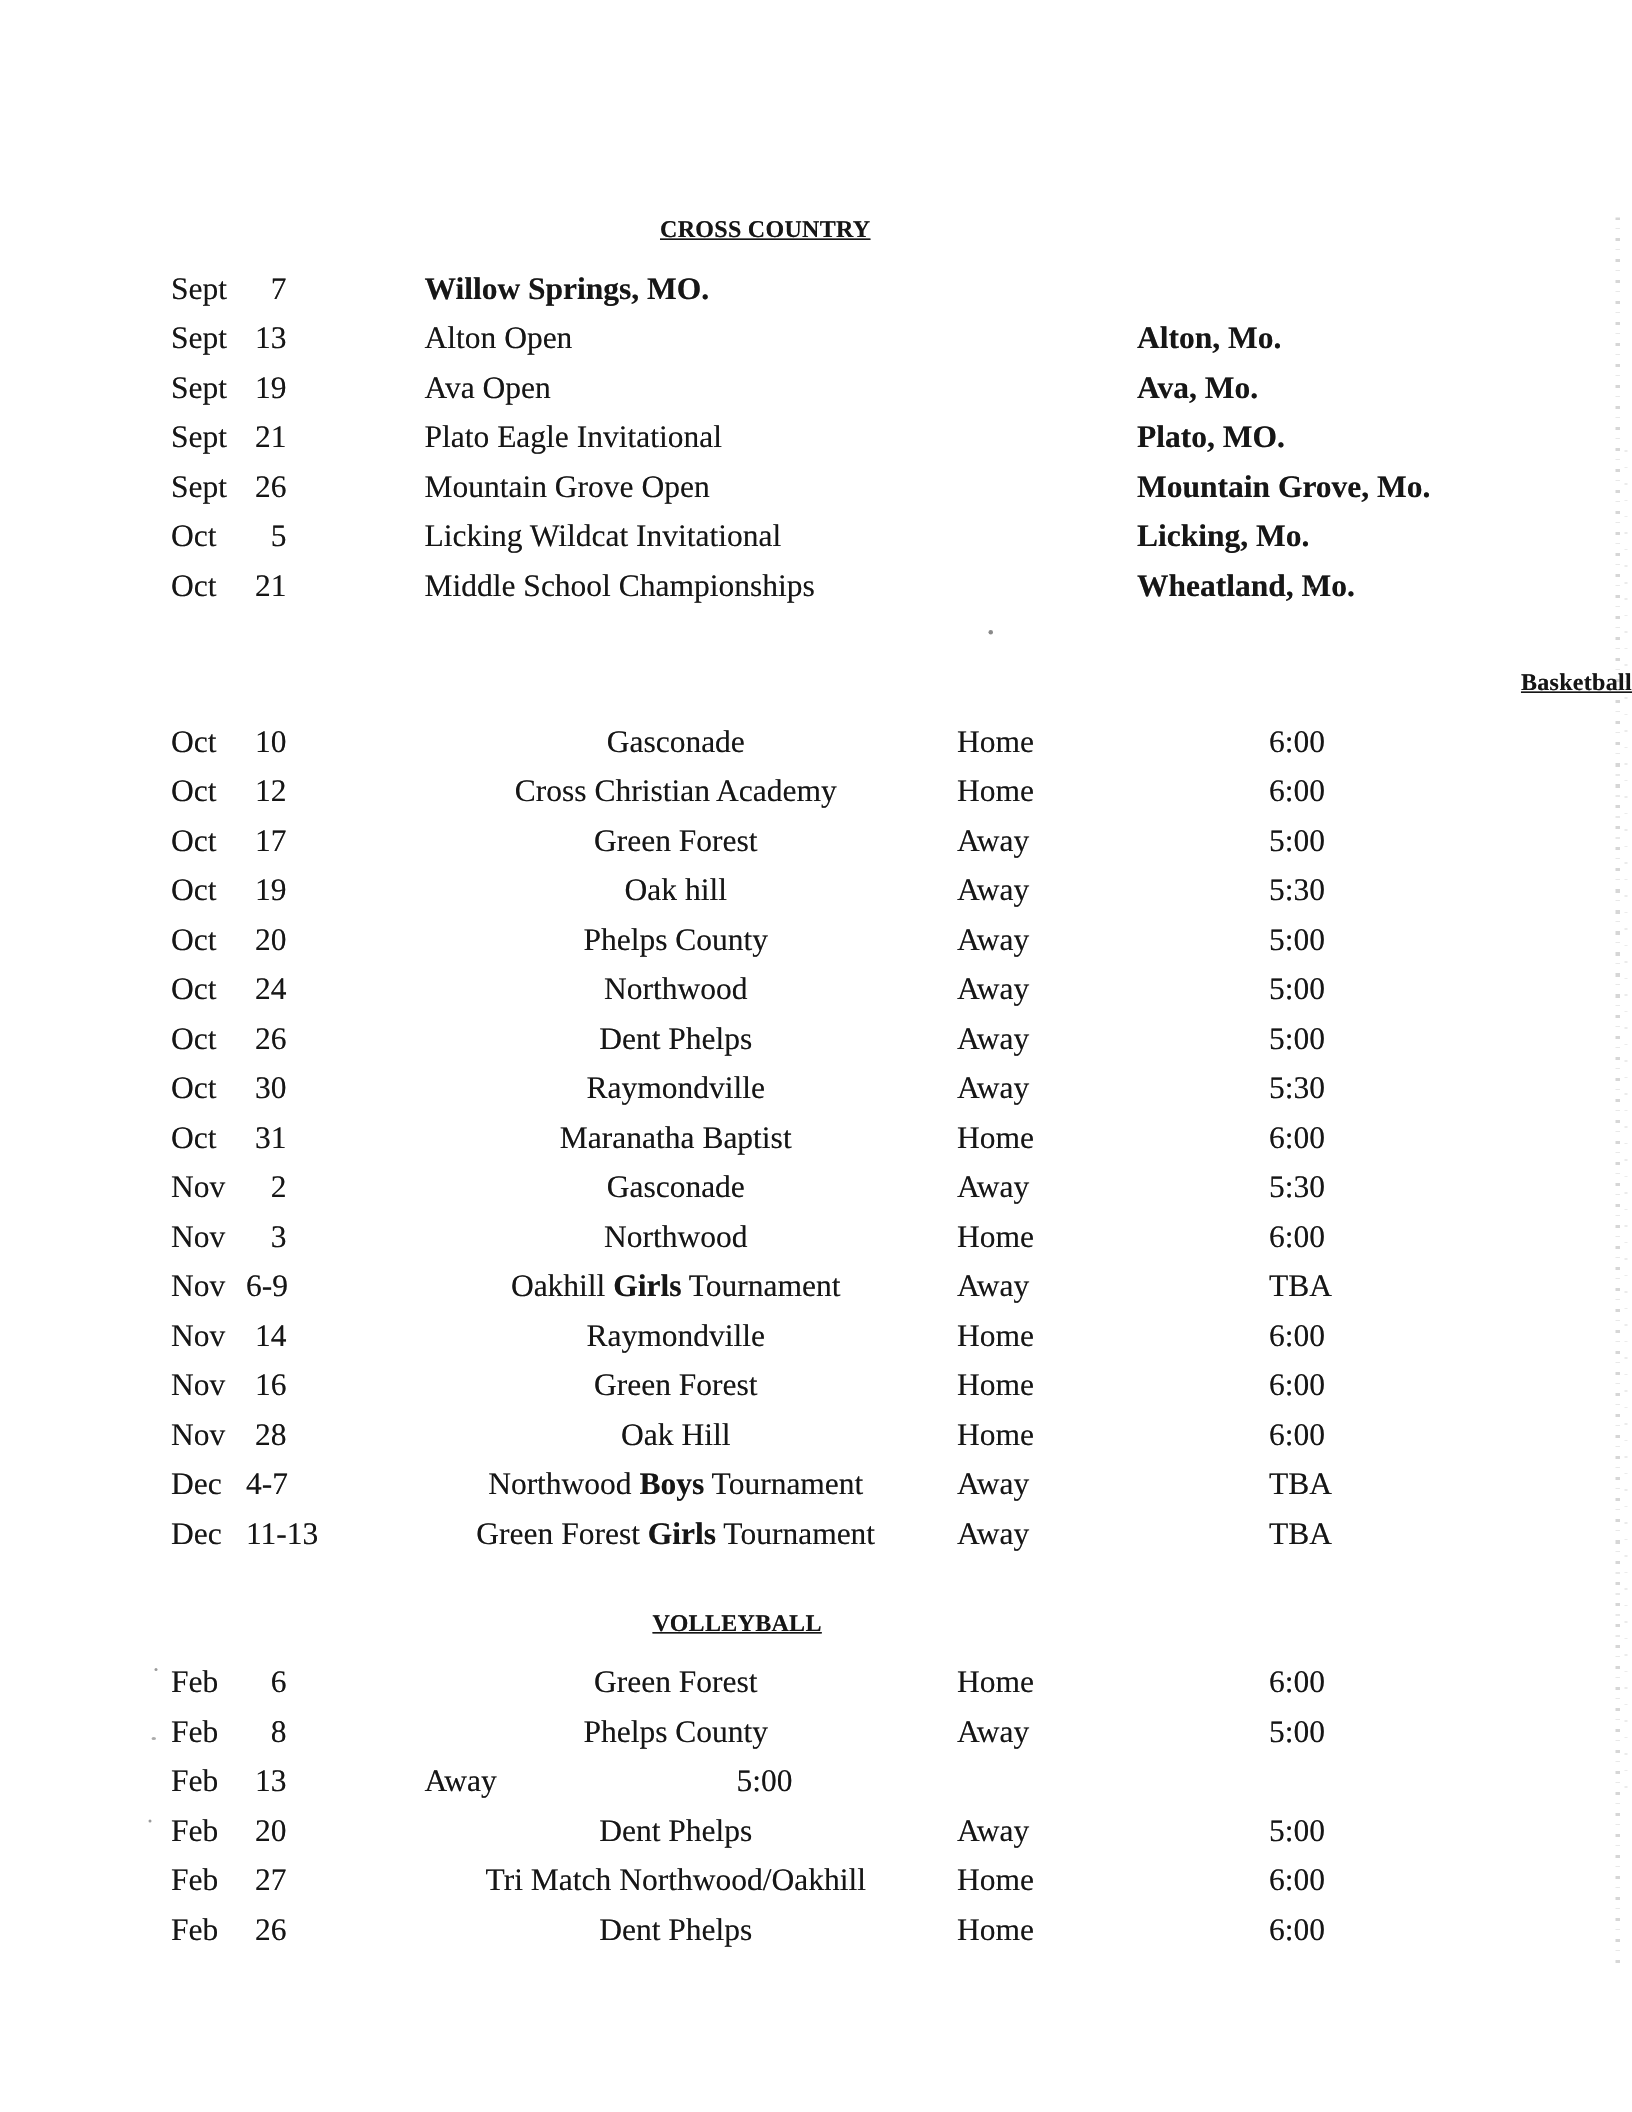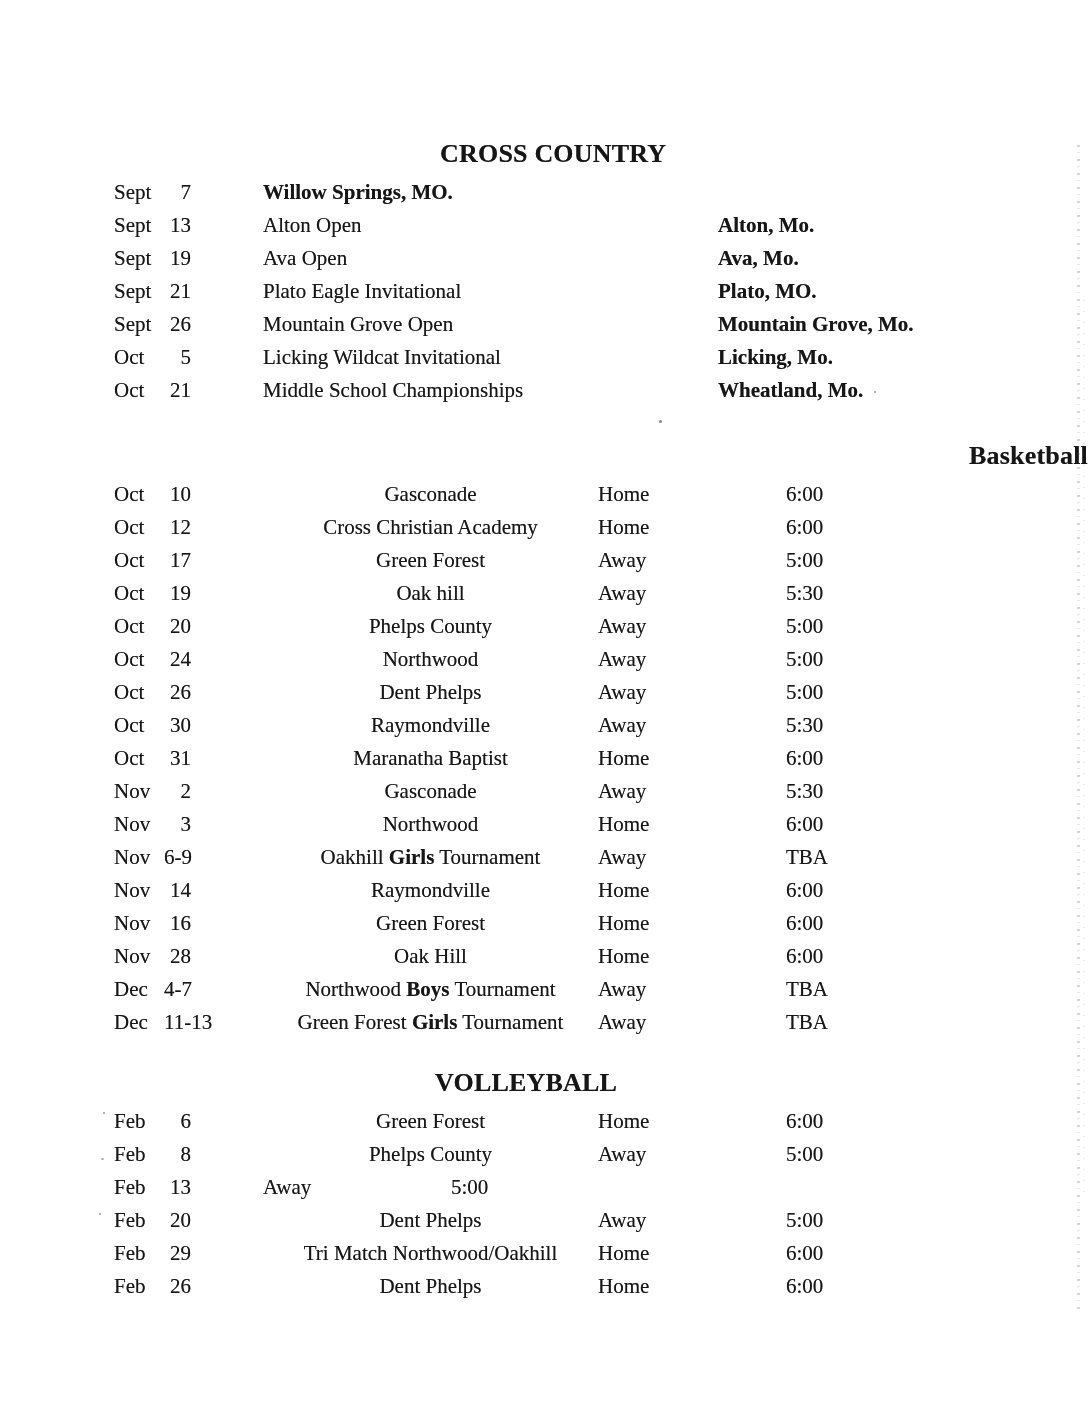--- a/index.html
+++ b/index.html
@@ -7,41 +7,43 @@
     position: relative;
     width: 1088px;
     height: 1408px;
     background: #ffffff;
     overflow: hidden;
     font-family: "Liberation Serif", "DejaVu Serif", serif;
     color: #161616;
     -webkit-font-smoothing: none;
   }
   .section-title {
-    font-size: 26px;
+    font-size: 16px;
     font-weight: bold;
     line-height: 26px;
     margin: 0;
     letter-spacing: 0.2px;
     text-shadow: 0 0 0.4px rgba(0,0,0,0.55);
+    text-decoration: underline;
   }
   #cc-title { margin: 141px 0 9px 440px; }
   #bb-title { margin: 36px 0 9px 443px; text-align: right; }
   #vb-title { margin: 31px 0 9px 435px; }
 
   .rows { }
   .row {
     display: flex;
     align-items: center;
     height: 33px;
     margin-left: 114px;
     font-size: 21px;
     line-height: 33px;
     white-space: nowrap;
     text-shadow: 0 0 0.35px rgba(0,0,0,0.5);
+    gap: 20px;
   }
   .c-date  { width: 149px; display: flex; flex: none; }
   .c-month { width: 50px; flex: none; }
   .c-day   { min-width: 27px; text-align: right; display: inline-block; }
   .c-event { flex: none; }
   .layout-game .c-event { width: 335px; text-align: center; }
   .layout-meet .c-event { width: 455px; }
   .c-venue { width: 188px; flex: none; }
   .c-time  { width: 60px; flex: none; }
   .c-location { flex: none; font-weight: bold; }
@@ -342,21 +344,21 @@
             <span class="c-month">Feb</span>
             <span class="c-day">20</span>
           </span>
           <span class="c-event"><span>Dent Phelps</span></span>
           <span class="c-venue">Away</span>
           <span class="c-time">5:00</span>
         </div>
         <div class="row">
           <span class="c-date">
             <span class="c-month">Feb</span>
-            <span class="c-day">29</span>
+            <span class="c-day">27</span>
           </span>
           <span class="c-event"><span>Tri Match Northwood/Oakhill</span></span>
           <span class="c-venue">Home</span>
           <span class="c-time">6:00</span>
         </div>
         <div class="row">
           <span class="c-date">
             <span class="c-month">Feb</span>
             <span class="c-day">26</span>
           </span>

